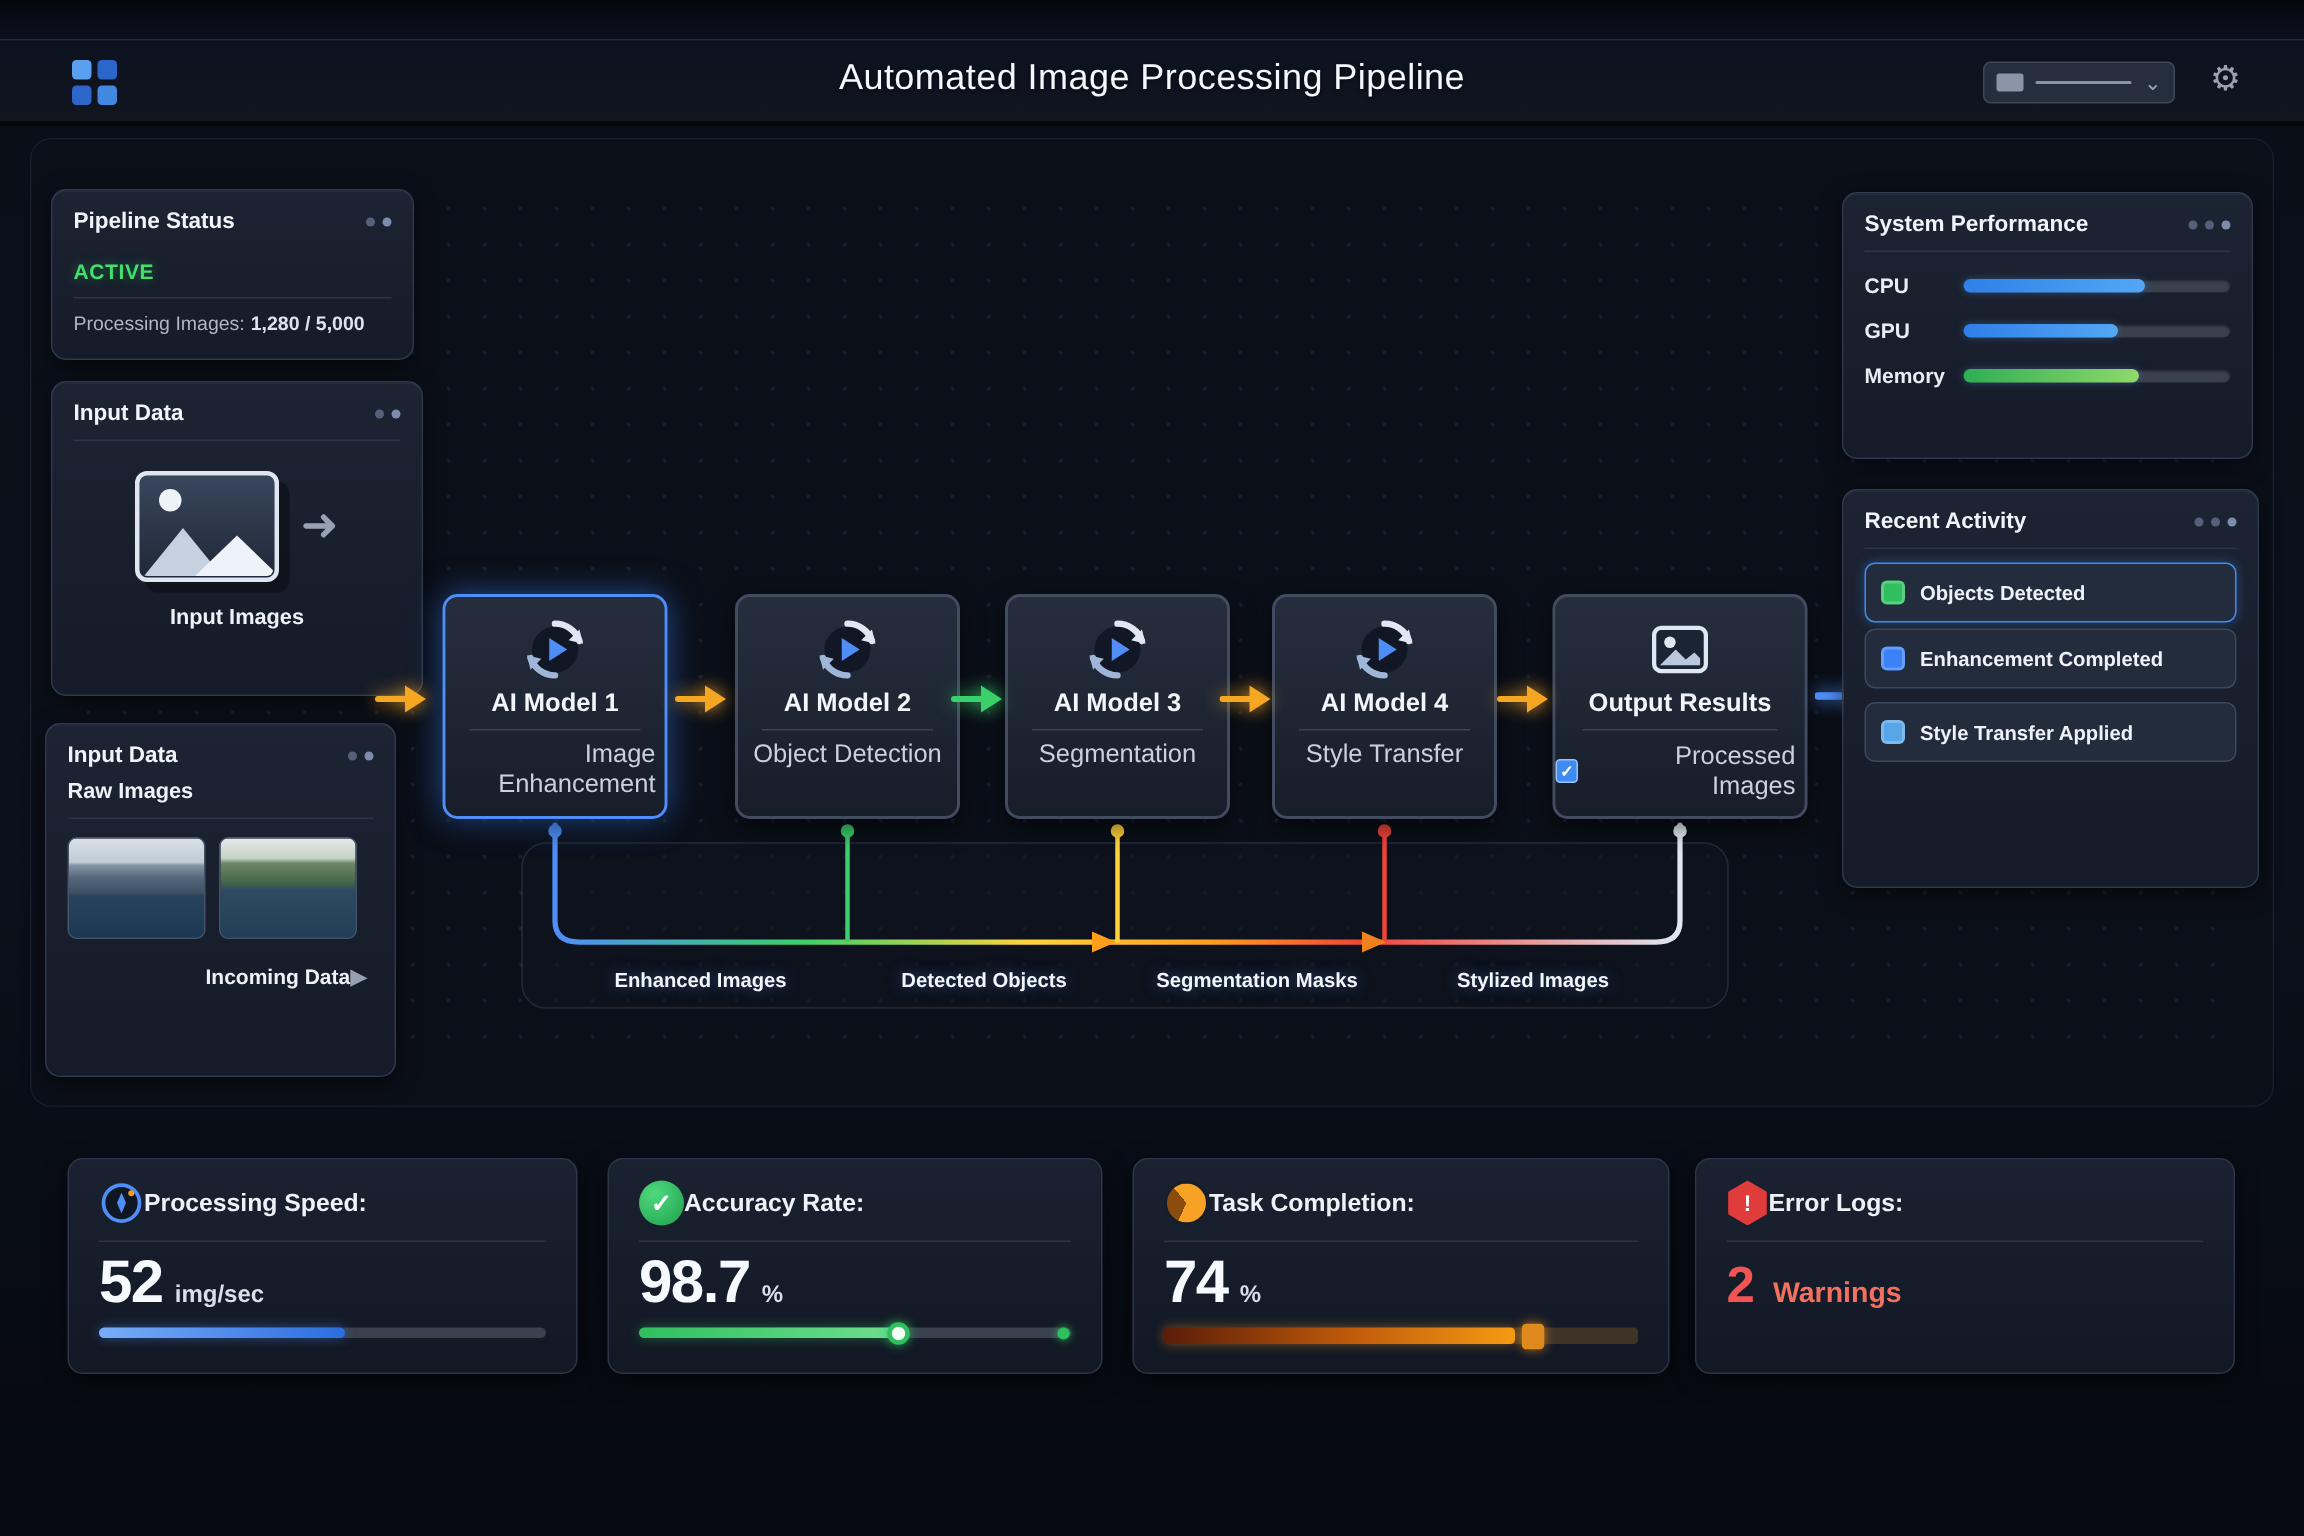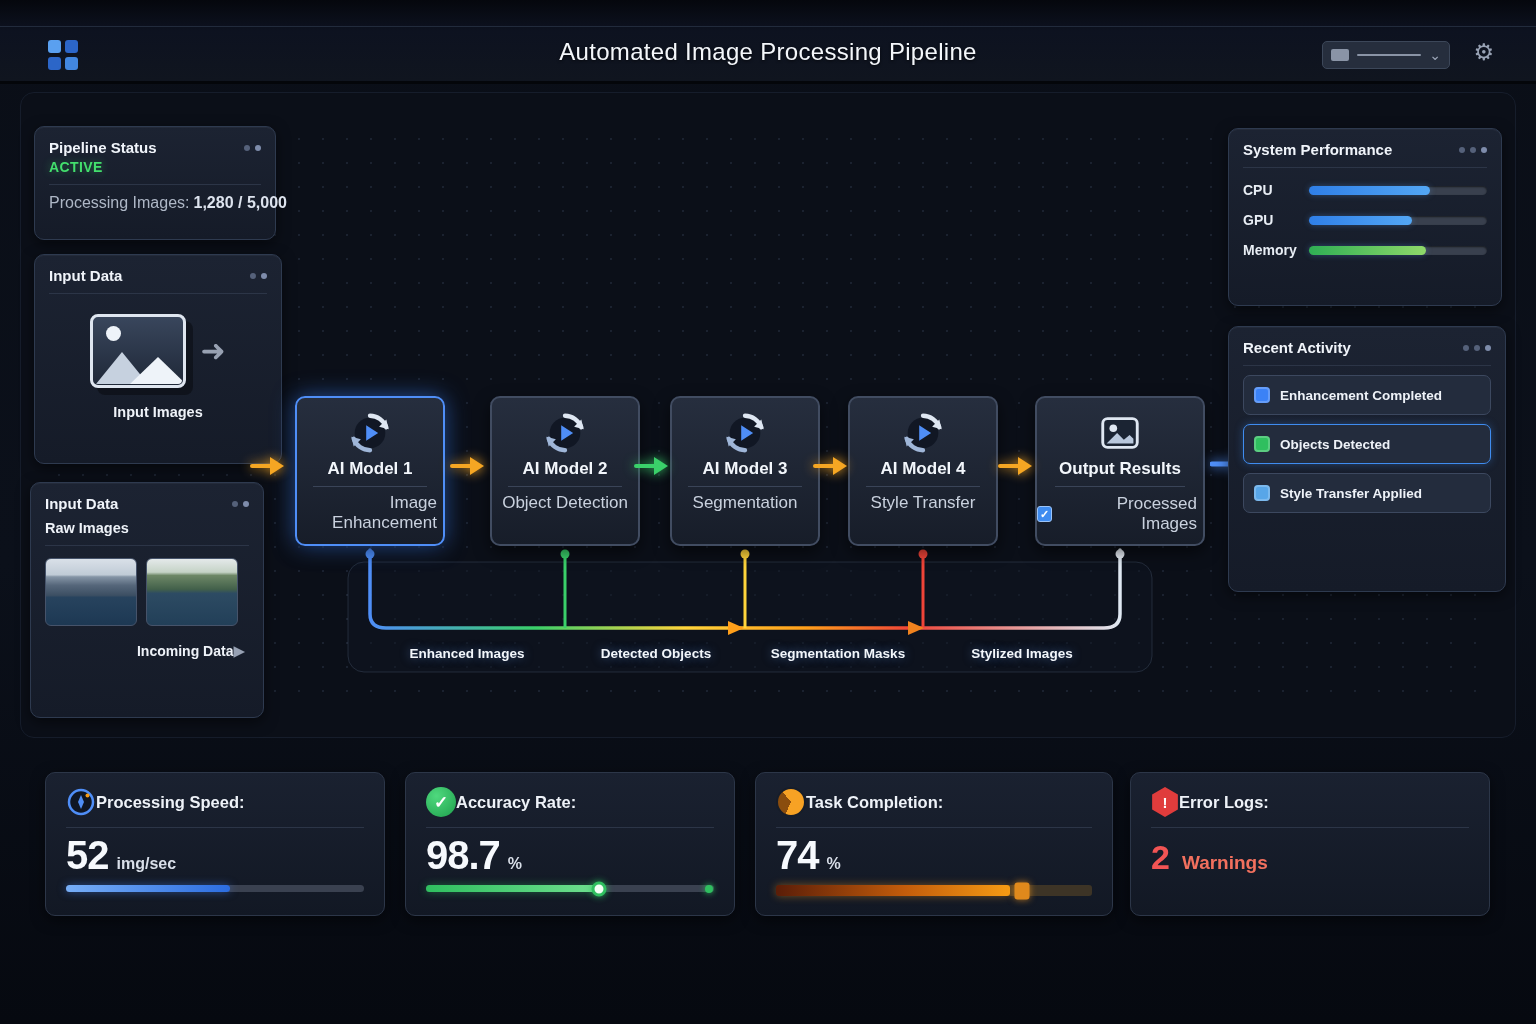--- a/index.html
+++ b/index.html
@@ -38,22 +38,22 @@
     border-radius:10px;box-shadow:0 4px 14px rgba(0,0,0,.5),inset 0 1px 0 rgba(255,255,255,.04);
     padding:12px 14px;z-index:5}
   .panel-head{display:flex;align-items:center;justify-content:space-between}
   .panel-title{font-size:15px;font-weight:bold;color:#f0f4fa}
   .dots{display:flex;gap:5px;cursor:pointer}
   .dots i{width:6px;height:6px;border-radius:50%;background:#55617a;display:block}
   .dots i.lit{background:#7e8cab}
   .divider{height:1px;background:#2c3547;margin:9px 0}
   
   .p-status{left:34px;top:126px;width:242px;height:114px}
-  .status-active{color:#43df6d;font-weight:bold;font-size:14px;letter-spacing:.4px;margin-top:3px;text-shadow:0 0 8px rgba(60,220,110,.4)}
-  .processing-line{font-size:16px;color:#aeb7c6;white-space:nowrap}
+  .status-active{color:#43df6d;font-weight:bold;font-size:14px;letter-spacing:.4px;margin-top:17px;text-shadow:0 0 8px rgba(60,220,110,.4)}
+  .processing-line{font-size:13px;color:#aeb7c6;white-space:nowrap}
   .processing-line b{color:#dde3ee;margin-left:4px}
   
   .p-input{left:34px;top:254px;width:248px;height:210px}
   .input-figure{display:flex;align-items:center;justify-content:center;gap:14px;margin-top:20px}
   .img-icon{position:relative;width:96px;height:74px}
   .img-frame{position:absolute;inset:0;border:3px solid #dfe6f0;border-radius:8px;
     background:linear-gradient(180deg,#39465c,#1f2838);box-shadow:7px 7px 0 rgba(0,0,0,.35)}
   .img-sun{position:absolute;left:16px;top:12px;width:15px;height:15px;border-radius:50%;background:#eef3f9}
   .img-mtn{position:absolute;bottom:4px;left:4px;right:4px;height:34px;overflow:hidden;border-radius:0 0 4px 4px}
   .img-mtn::before{content:"";position:absolute;left:2px;bottom:0;width:0;height:0;
@@ -376,27 +376,27 @@
 <section class="panel p-act">
   <div class="panel-head">
     <span class="panel-title">Recent Activity</span>
     <span class="dots">
         <i></i>
         <i></i>
         <i class="lit"></i>
       </span>
   </div>
   <div class="divider"></div>
+  <div class="activity-item highlight">
+    <span class="activity-icon" style="background: rgb(47, 191, 95);"></span>
+    <span class="activity-label">Objects Detected</span>
+  </div>
   <div class="activity-item" style="margin-top:4px">
     <span class="activity-icon" style="background: rgb(59, 130, 246);"></span>
     <span class="activity-label">Enhancement Completed</span>
-  </div>
-  <div class="activity-item highlight">
-    <span class="activity-icon" style="background: rgb(47, 191, 95);"></span>
-    <span class="activity-label">Objects Detected</span>
   </div>
   <div class="activity-item">
     <span class="activity-icon" style="background: rgb(88, 166, 232);"></span>
     <span class="activity-label">Style Transfer Applied</span>
   </div>
 </section>
 
 <section class="stat-card" style="left:45px;width:340px">
   <div class="stat-head">
     <svg class="stat-icon" viewBox="0 0 30 30">

